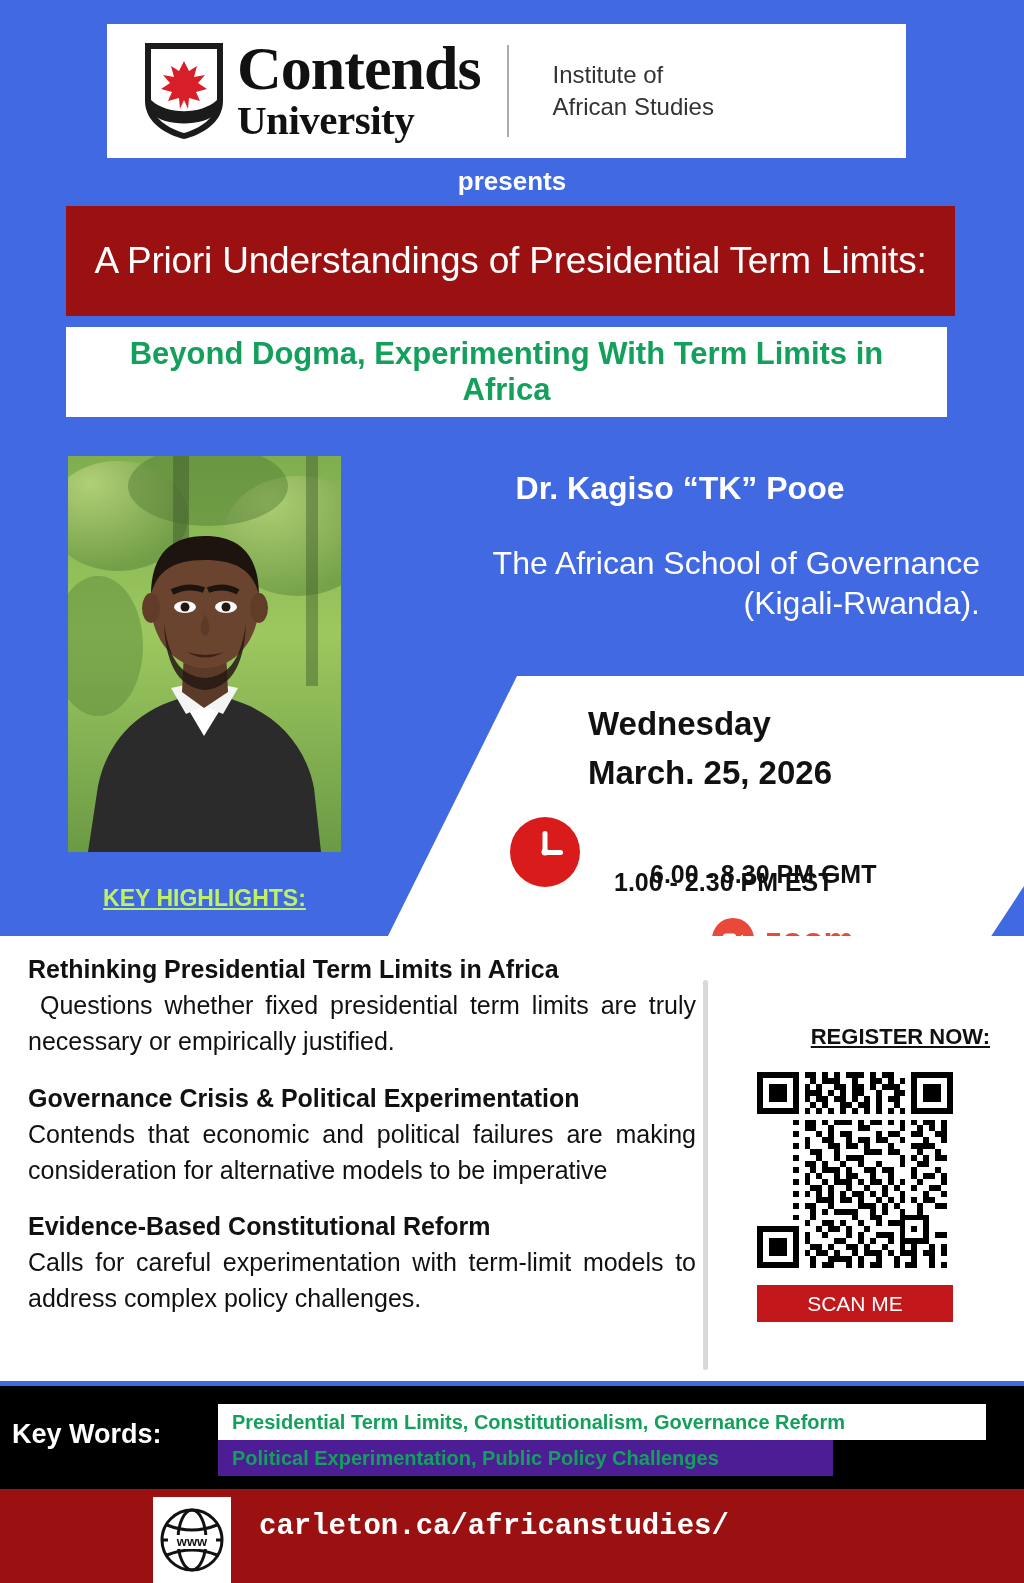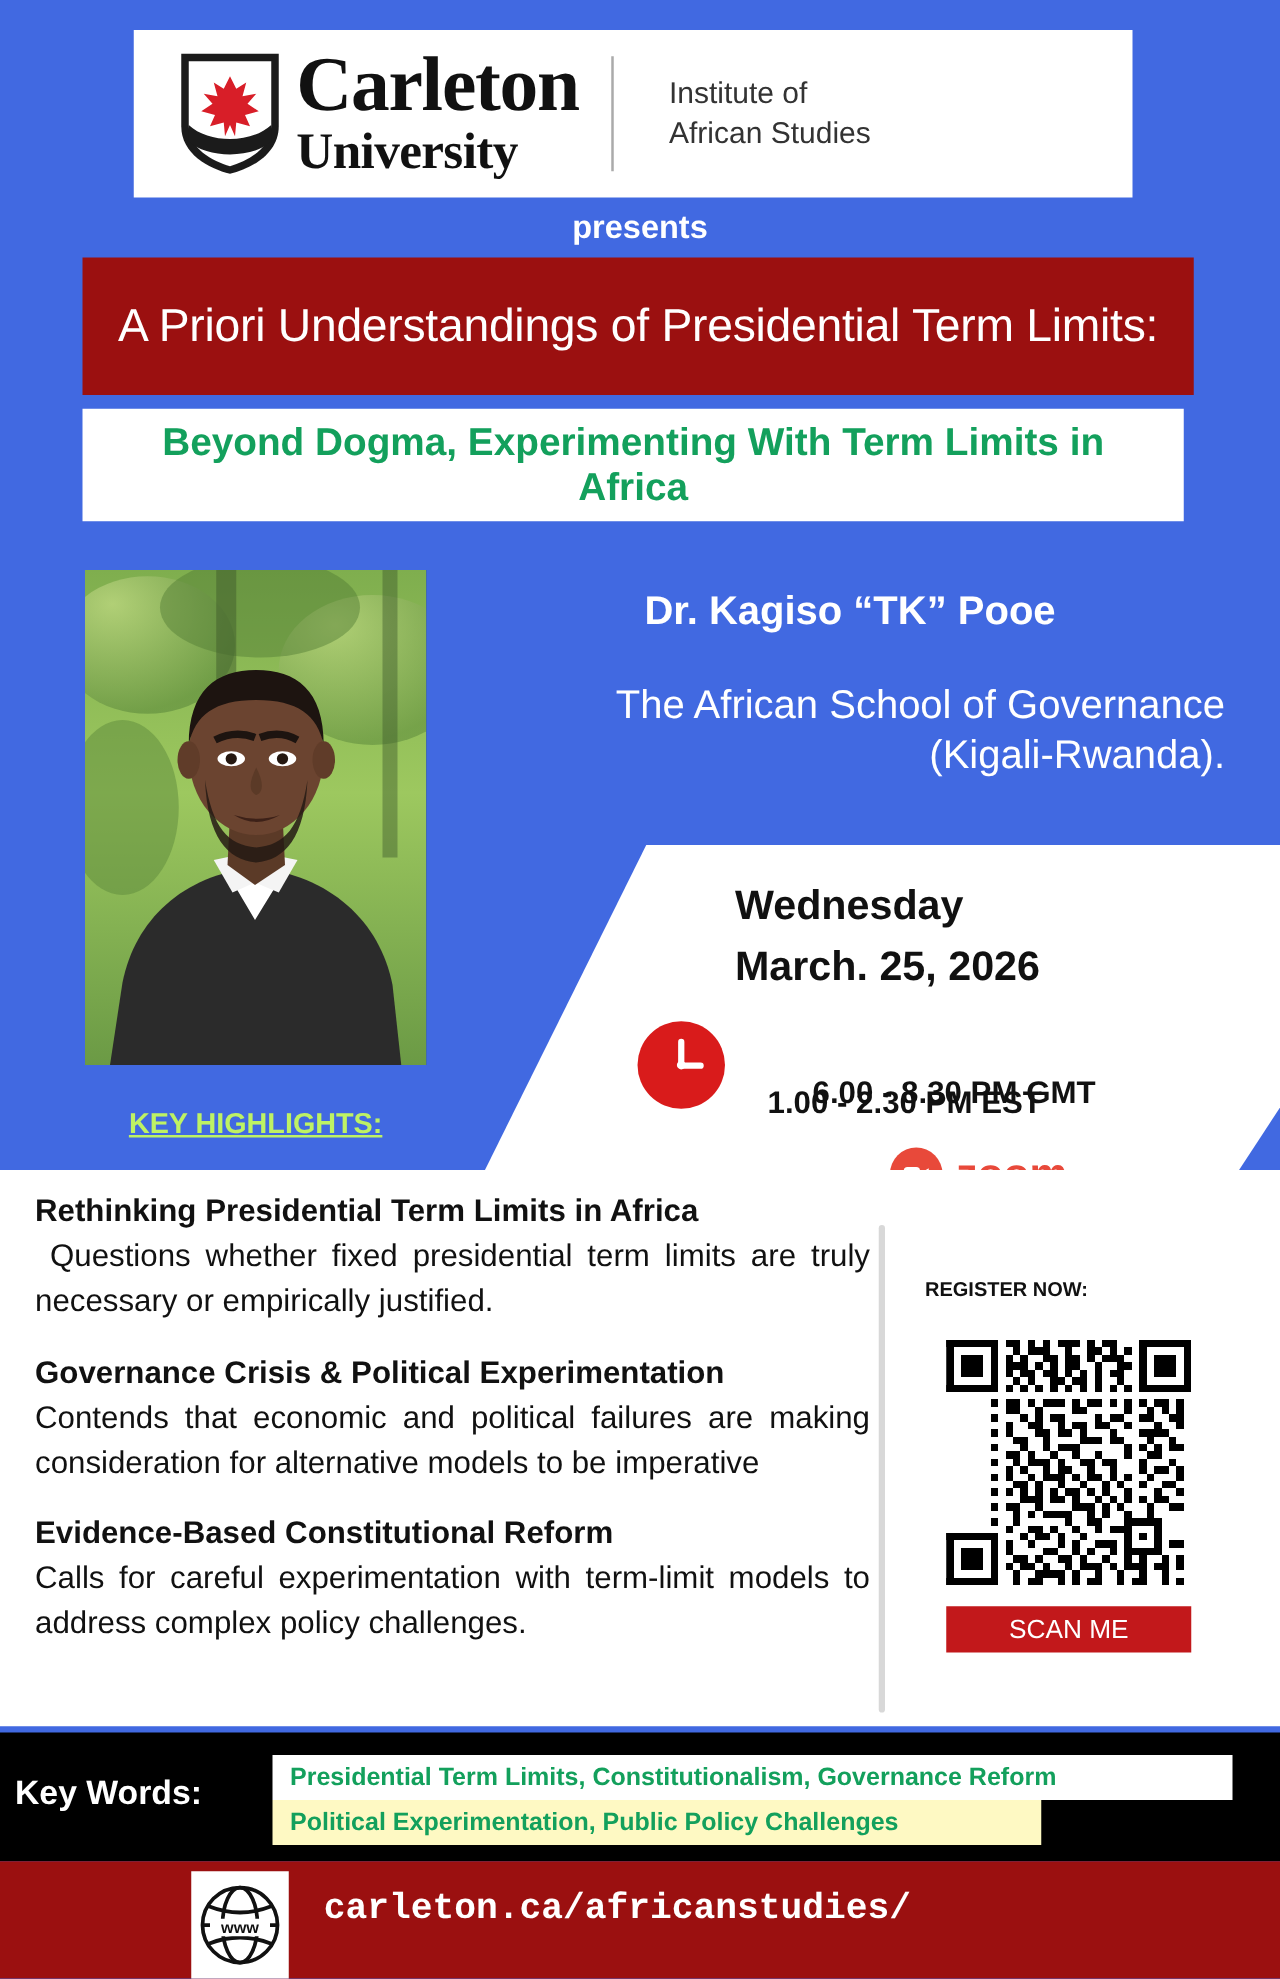--- a/index.html
+++ b/index.html
@@ -251,24 +251,25 @@
     left: 703px; top: 980px;
     width: 5px; height: 390px;
     background: #d8d8d8;
     border-radius: 3px;
   }
 
   .register {
     position: absolute;
     left: 740px; top: 1024px;
     width: 250px;
-    text-align: left;
-    font-size: 16px;
-    font-weight: bold;
-    color: #111;
+    text-align: right;
+    font-size: 22px;
+    font-weight: bold;
+    color: #111;
+    text-decoration: underline;
   }
   .qr {
     position: absolute;
     left: 757px; top: 1072px;
     width: 196px; height: 196px;
   }
   .qr svg { display: block; width: 100%; height: 100%; }
   .scan-me {
     position: absolute;
     left: 757px; top: 1285px;
@@ -301,21 +302,21 @@
     width: 768px; height: 36px;
     background: #ffffff;
     display: flex;
     align-items: center;
     padding-left: 14px;
   }
   .kw-box2 {
     position: absolute;
     left: 218px; top: 1440px;
     width: 615px; height: 36px;
-    background: #fef9c3;
+    background: #4c1d95;
     display: flex;
     align-items: center;
     padding-left: 14px;
   }
   .kw-text {
     font-size: 20px;
     font-weight: bold;
     color: #13A05C;
     white-space: nowrap;
   }
@@ -352,21 +353,21 @@
 <div class="logo-band">
   <div class="crest">
     <svg viewBox="0 0 86 104" xmlns="http://www.w3.org/2000/svg">
       <path d="M4 4 H82 V62 C82 84 60 96 43 100 C26 96 4 84 4 62 Z" fill="#1b1b1b"></path>
       <path d="M10 10 H76 V61 C76 80 57 90 43 94 C29 90 10 80 10 61 Z" fill="#ffffff"></path>
       <path d="M43 22 l5 10 8-5 -3 11 11 -2 -7 8 9 6 -11 3 4 9 -11 -3 -1 11 -4 -9 -4 9 -1-11 -11 3 4-9 -11-3 9-6 -7-8 11 2 -3-11 8 5 Z" fill="#D81E28"></path>
       <path d="M10 74 C24 88 62 88 76 74 L76 61 C60 76 26 76 10 61 Z" fill="#1b1b1b"></path>
     </svg>
   </div>
   <div class="carleton-words">
-    <div class="carleton-main">Carleton</div>
+    <div class="carleton-main">Contends</div>
     <div class="carleton-sub">University</div>
   </div>
   <div class="logo-divider"></div>
   <div class="institute">
     <div>Institute of</div>
     <div>African Studies</div>
   </div>
 </div>
 
 <div class="presents">presents</div>

